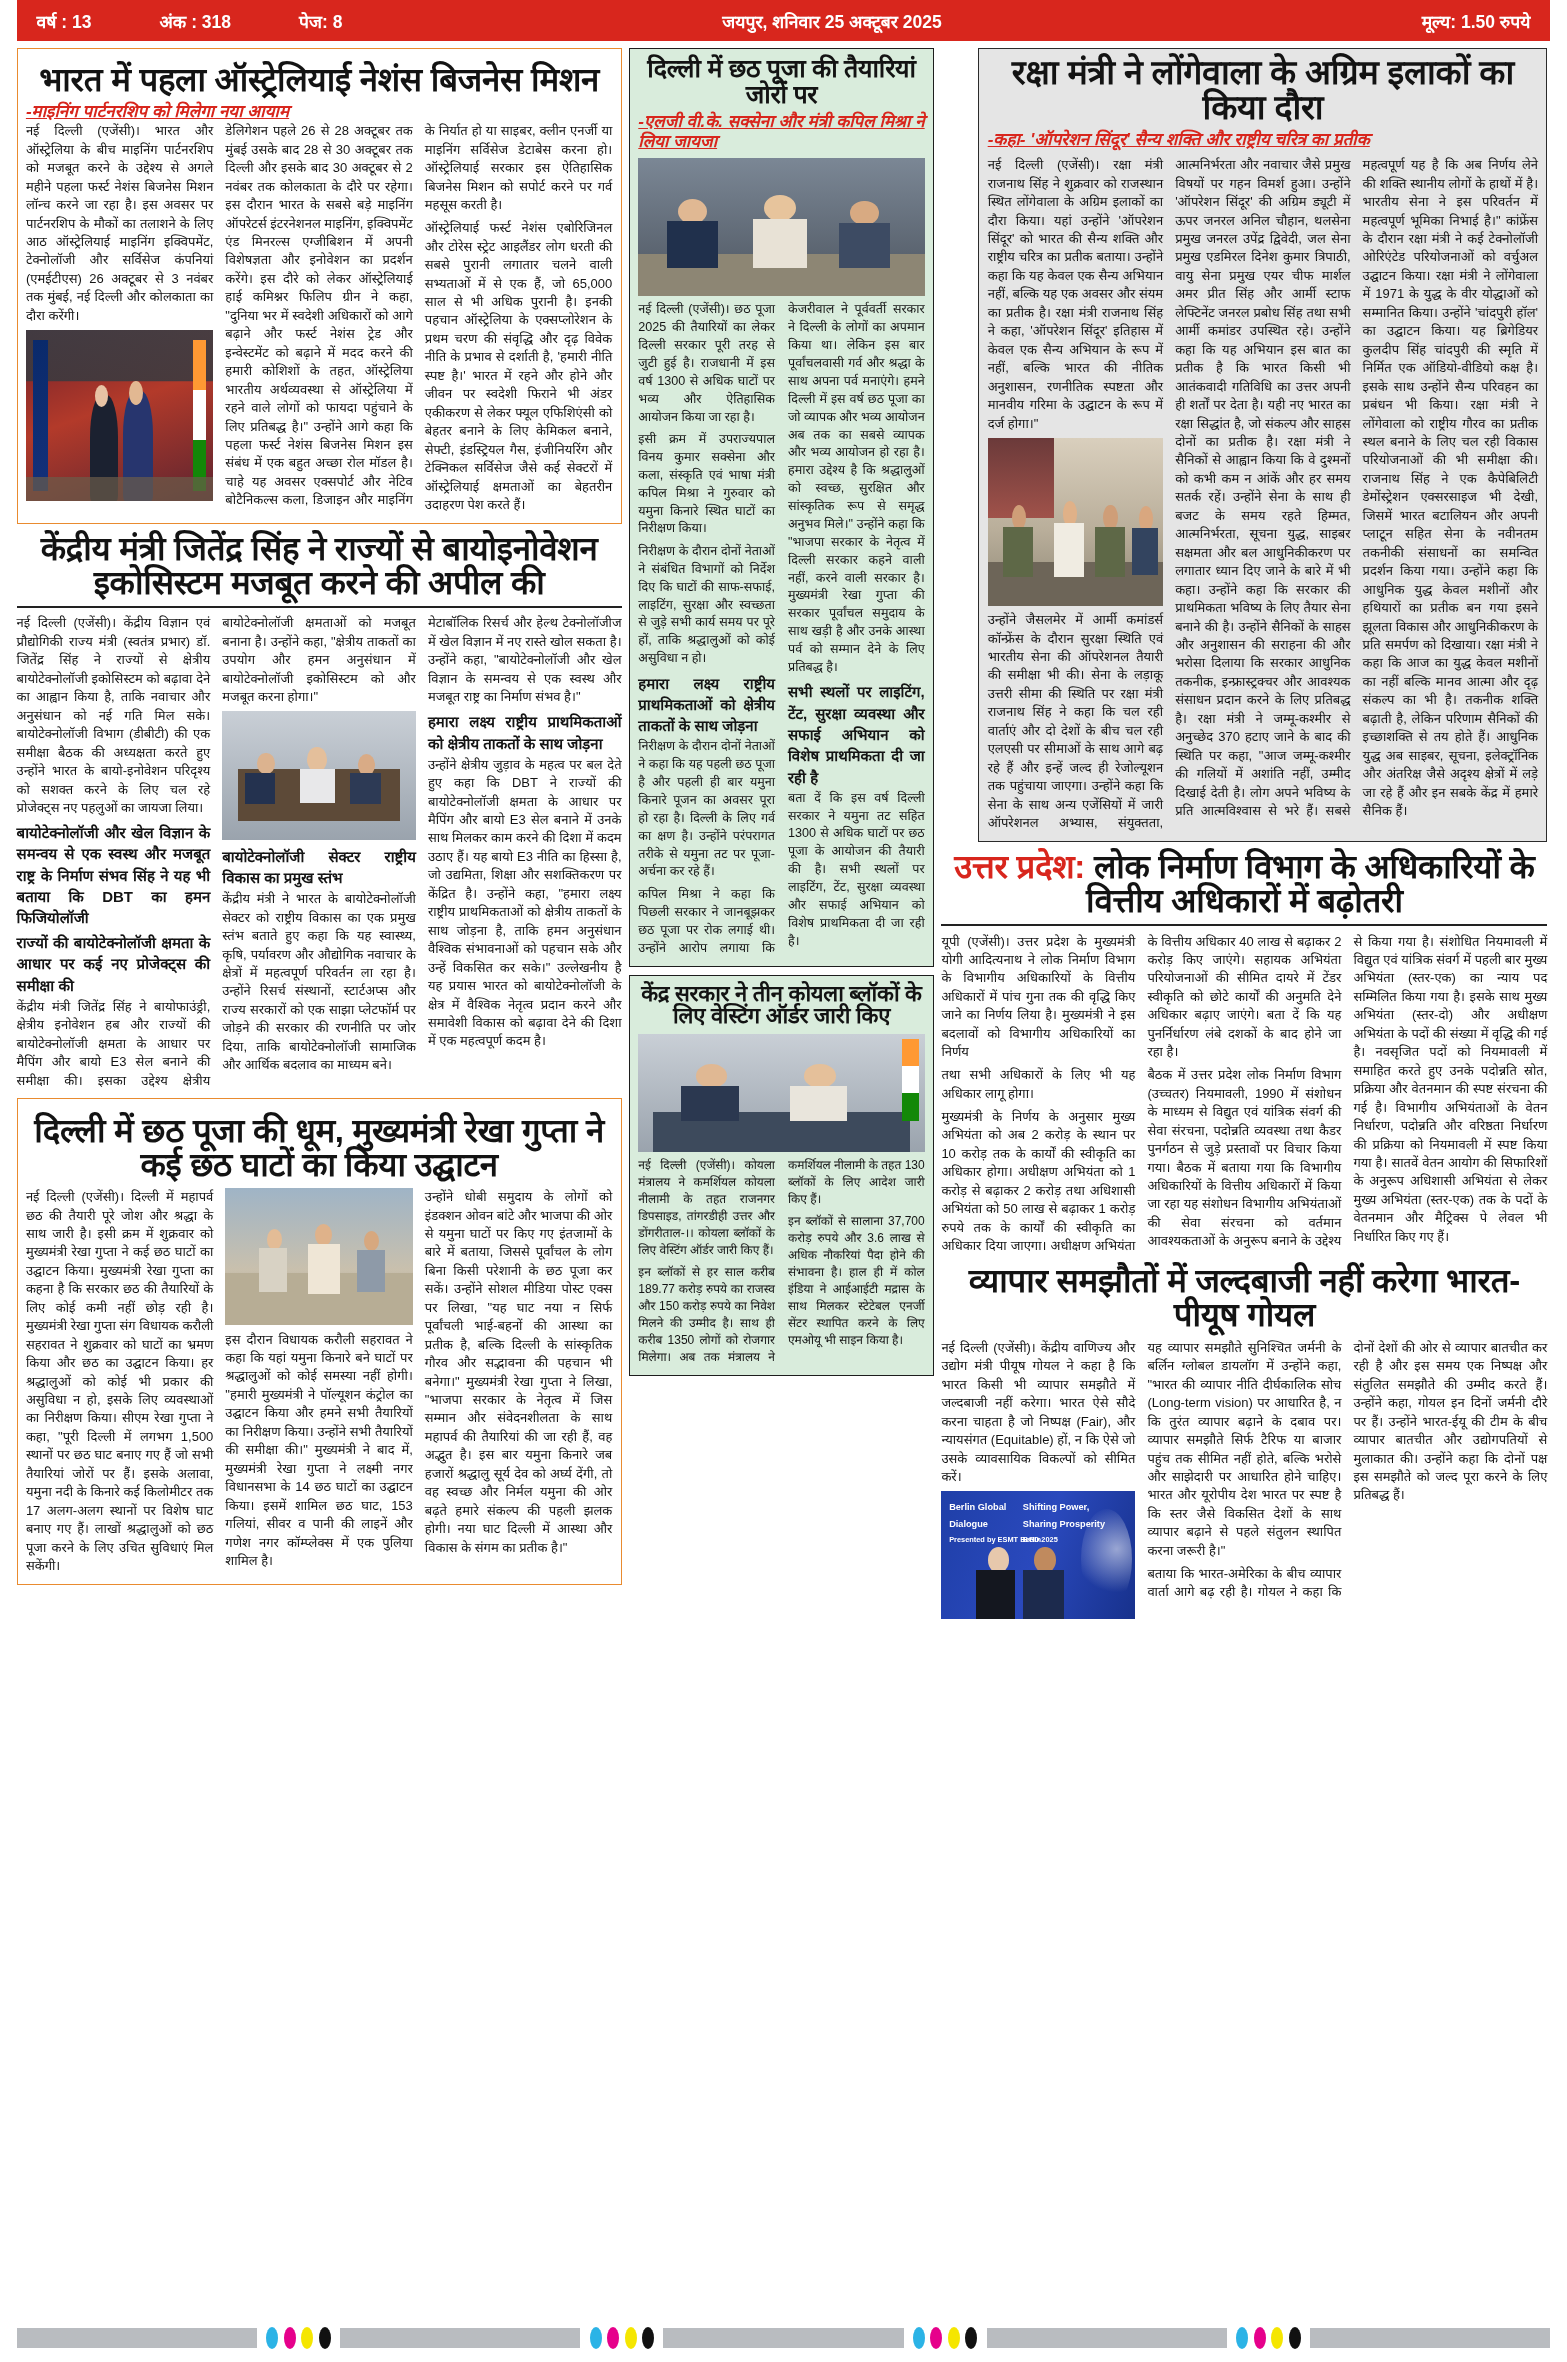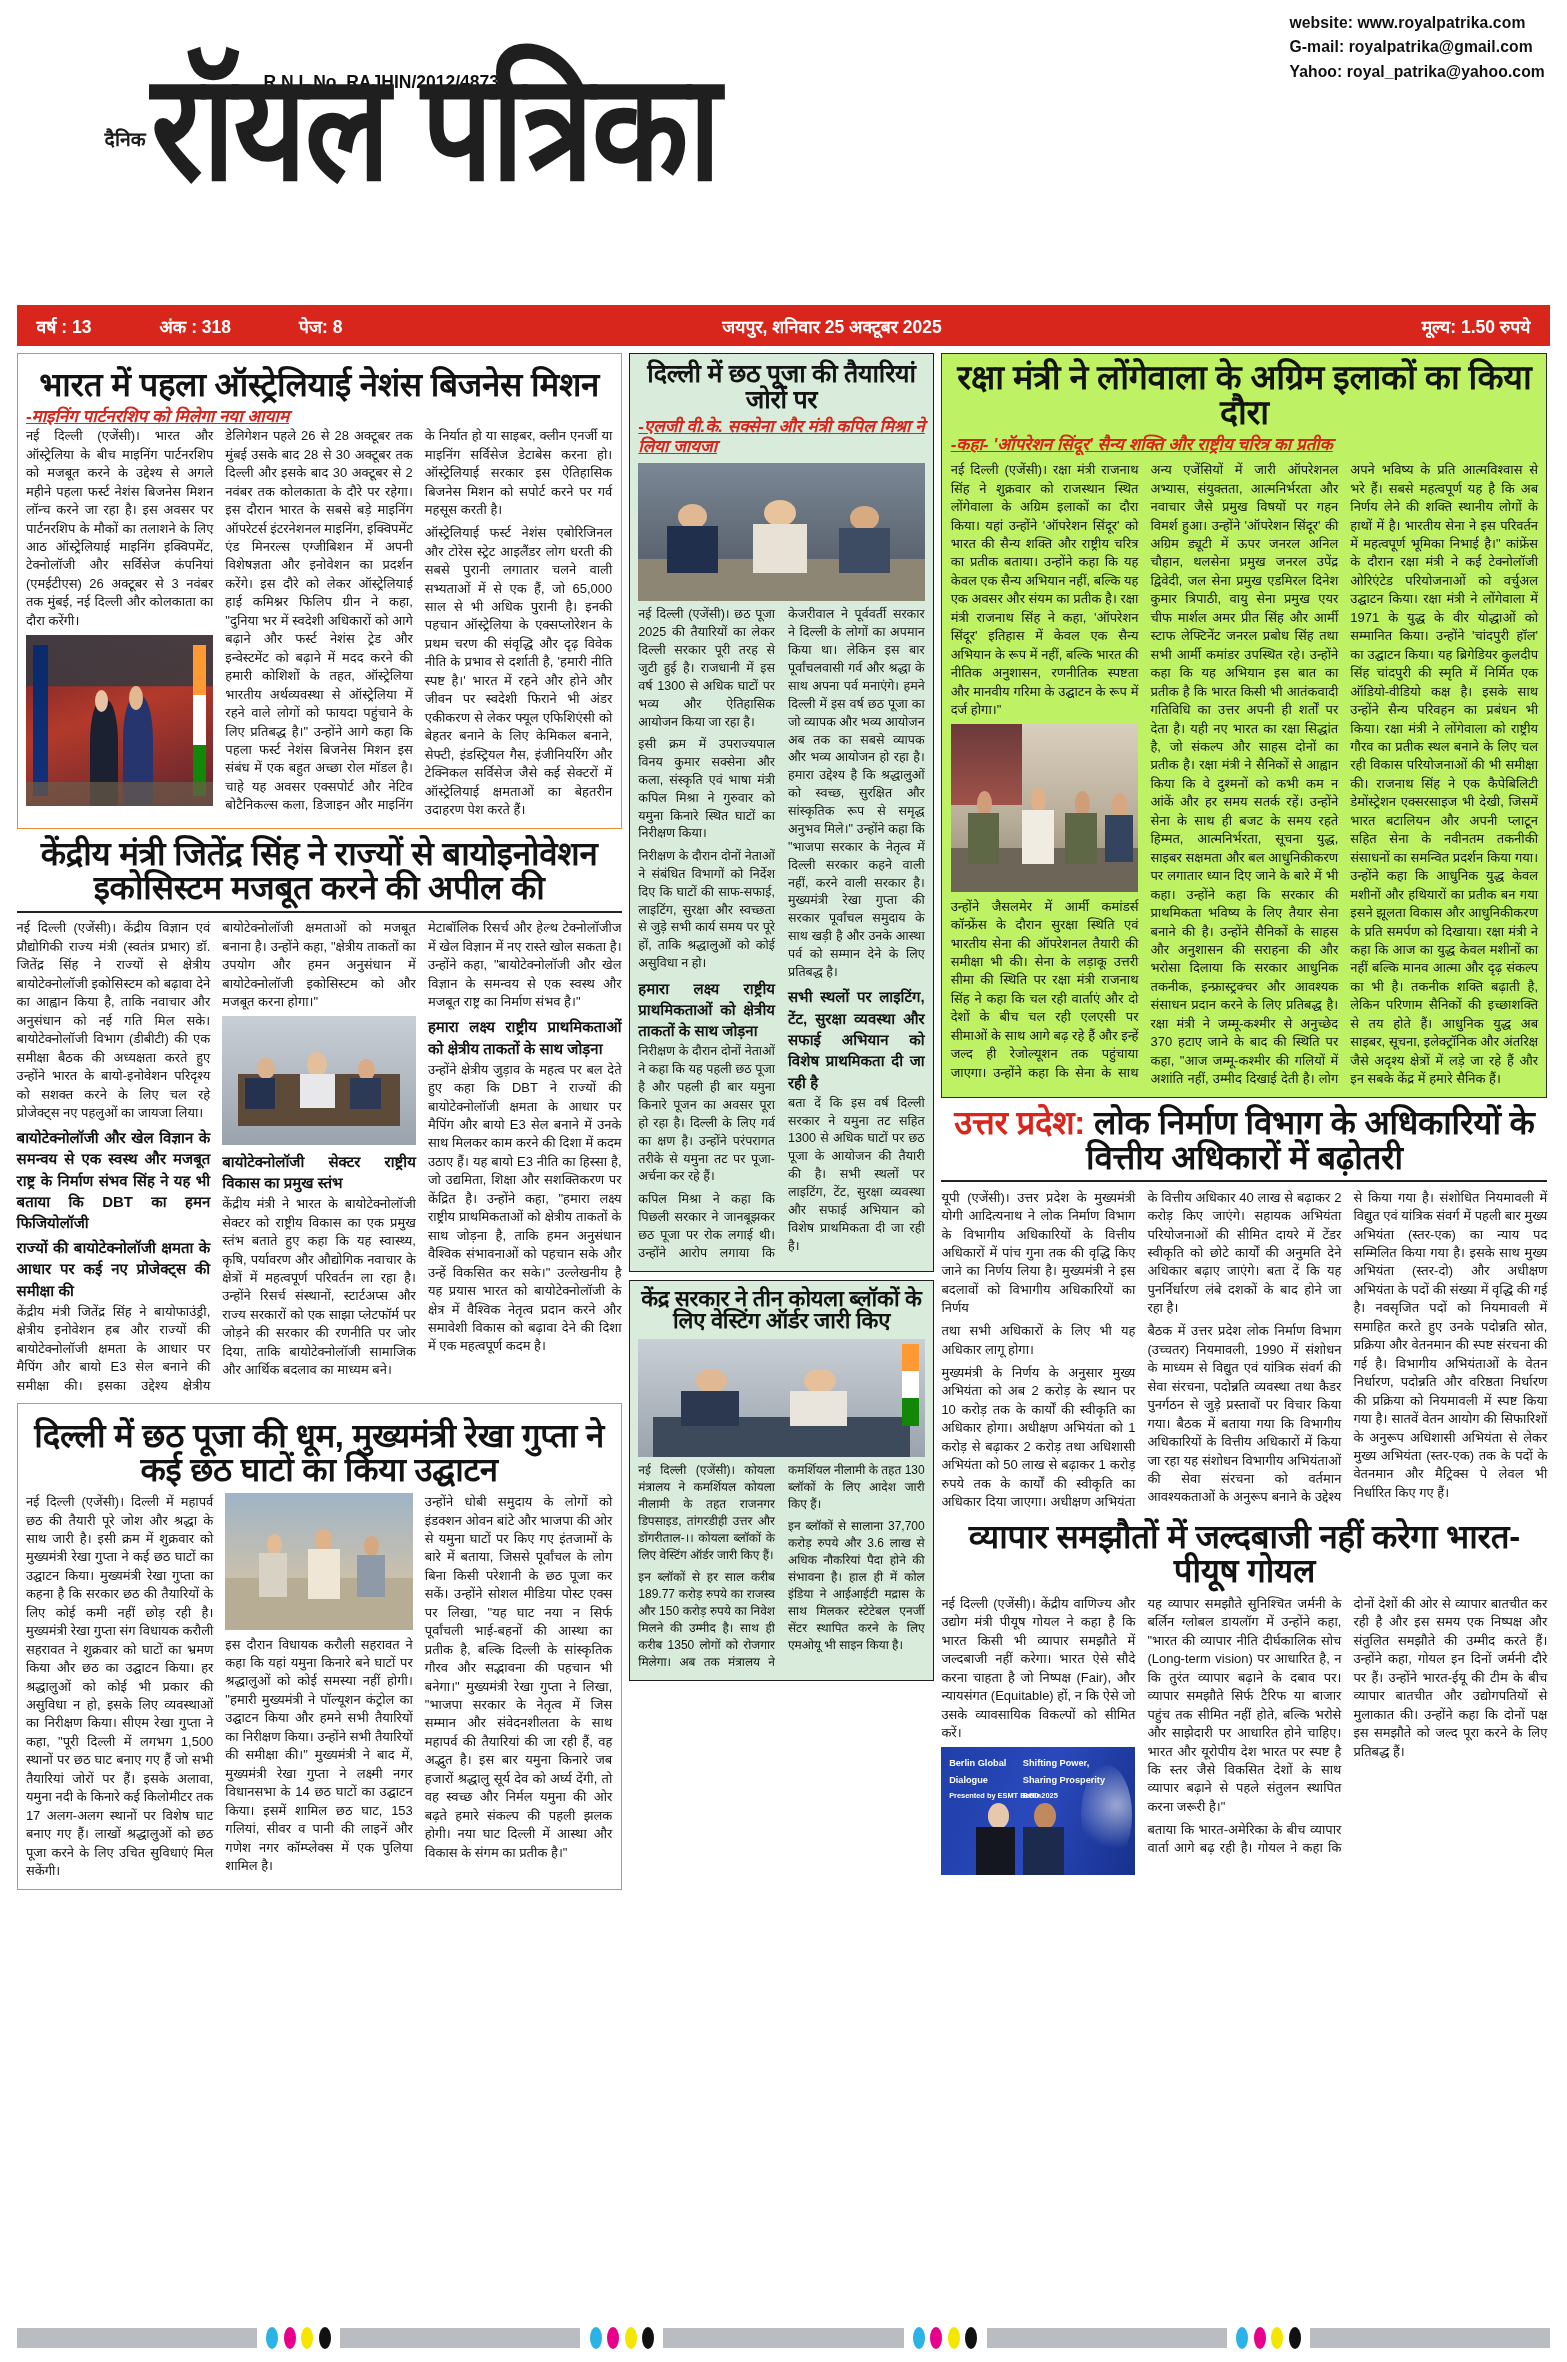--- a/index.html
+++ b/index.html
@@ -44,21 +44,21 @@
   .infobar .ib-r { }
 
   
   .grid { display: flex; gap: 7.4px; margin-top: 6.5px; }
   .col-left  { width: 605px; }
   .col-mid   { width: 305px; }
   .col-right { width: 606px; }
 
   
   .box { border: 1.8px solid #333; padding: 6.5px 8.3px 8.3px; margin-bottom: 8.3px; }
-  .box.peach { background: #bef264; border-color: #2b2b2b; }
+  .box.peach { background: #e5e5e5; border-color: #2b2b2b; margin-left: 37px; }
   .box.mint  { background: #d9ecdc; border-color: #1d1d1d; }
   .box.white { background: #ffffff; border-color: #e98b2f; }
   .box.plain { border: none; padding: 0; }
 
   .hl {
     font-weight: 700; color: #131313; text-align: center;
     line-height: 1.04; letter-spacing: -0.3px;
   }
   .hl-xl { font-size: 34px; }
   .hl-lg { font-size: 33px; margin-top: 8px; }
@@ -120,32 +120,20 @@
   .dots { display:flex; gap:5.5px; padding: 0 9.2px; }
   .dot { width: 12px; height: 22px; border-radius: 50%; }
   .d-c { background: #2bb3e6; } .d-m { background: #e6008b; }
   .d-y { background: #f5e600; } .d-k { background: #111; }
 </style>
 </head>
 <body>
 
 <div class="page">
 
-  <div class="masthead">
-    <div class="contact-block">
-      <div>website: www.royalpatrika.com</div>
-      <div>G-mail: royalpatrika@gmail.com</div>
-      <div>Yahoo: royal_patrika@yahoo.com</div>
-    </div>
-    <div class="rni">R.N.I. No. RAJHIN/2012/48736</div>
-    <div class="logo-wrap">
-      <div class="dainik">दैनिक</div>
-      <div class="paper-title">रॉयल पत्रिका</div>
-    </div>
-  </div>
 
   <div class="infobar">
     <div class="ib-l">
       <span>वर्ष : 13</span>
       <span>अंक : 318</span>
       <span>पेज: 8</span>
     </div>
     <div class="ib-c">जयपुर, शनिवार 25 अक्टूबर 2025</div>
     <div class="ib-r">मूल्य: 1.50 रुपये</div>
   </div>

